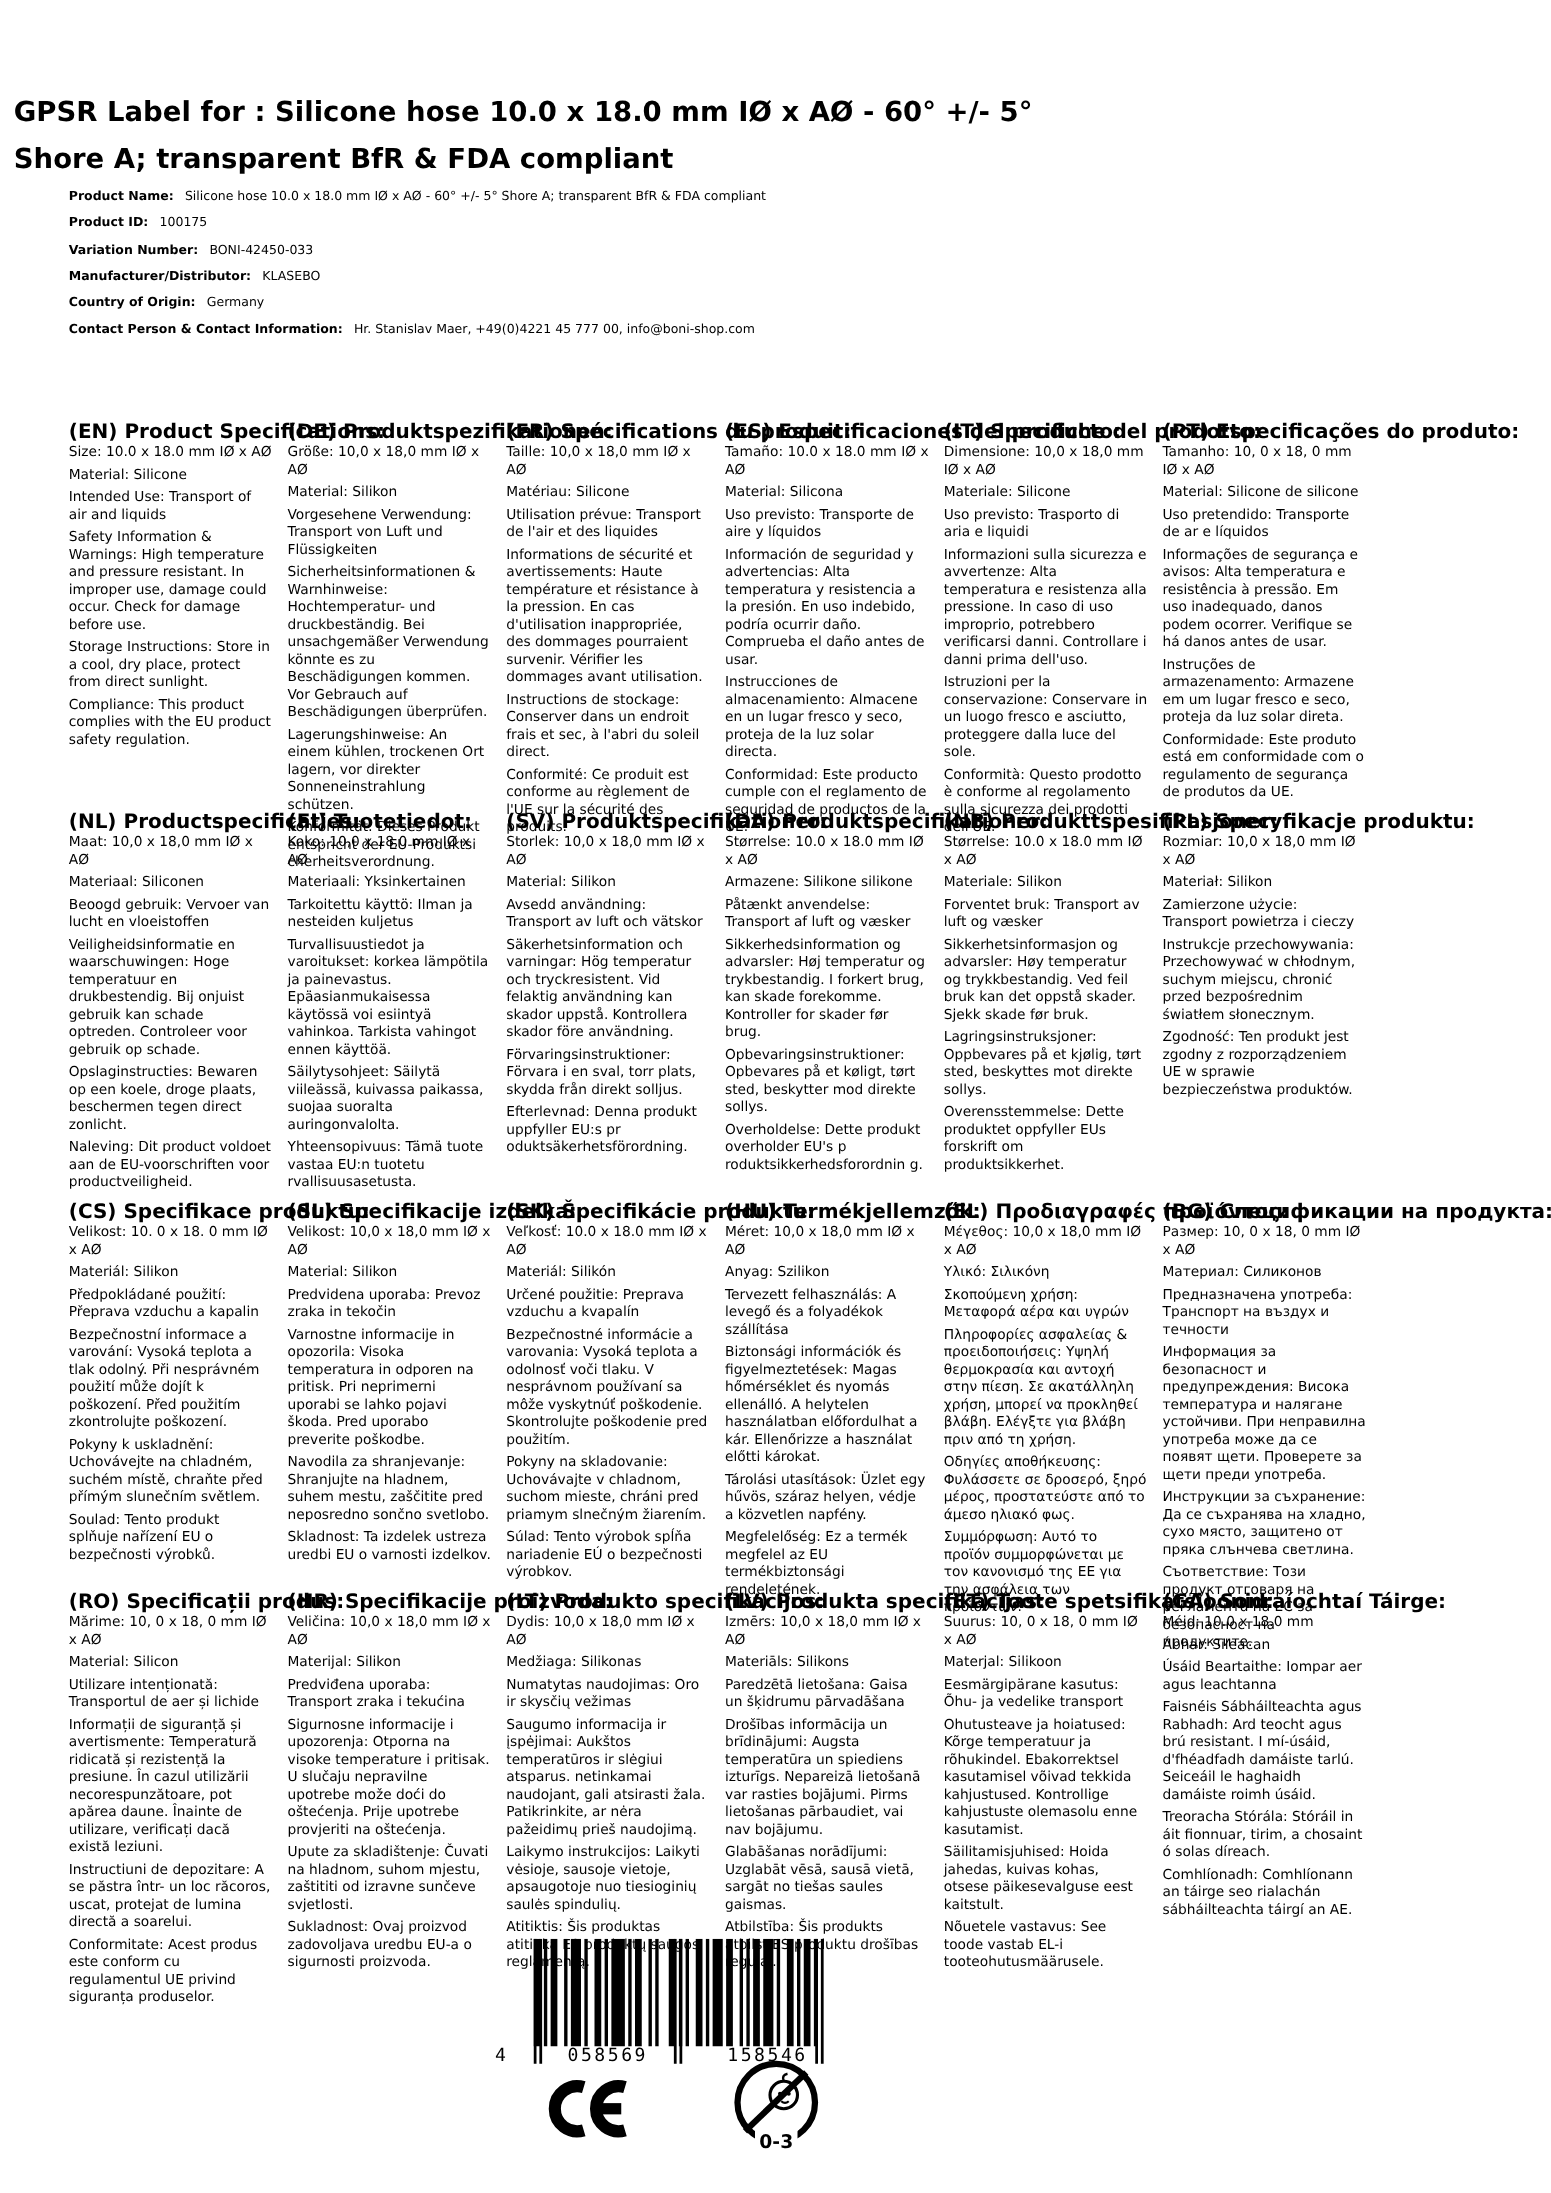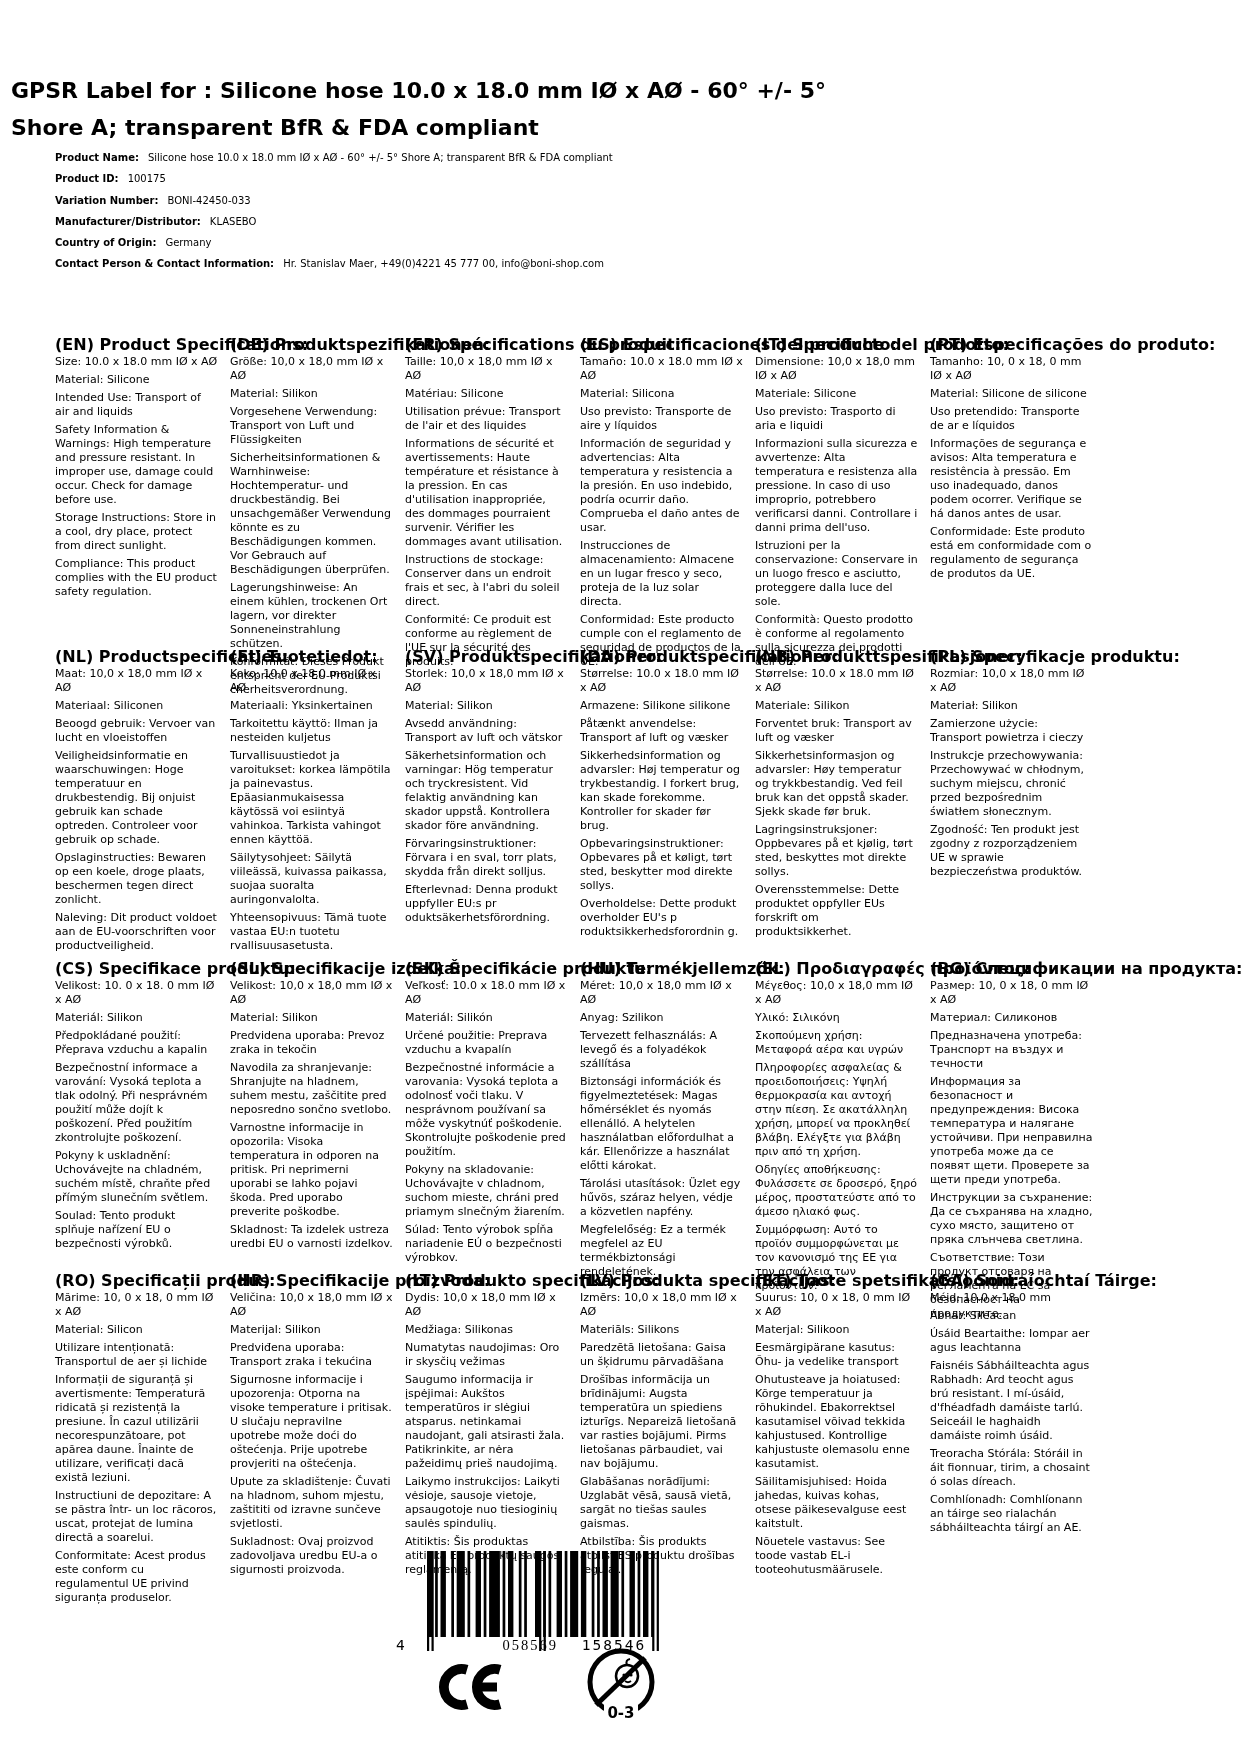--- a/index.html
+++ b/index.html
@@ -14,21 +14,21 @@
   .grid{position:absolute;left:55px;top:338px;display:grid;
         grid-template-columns:repeat(6,163px);column-gap:12px;grid-auto-rows:312px;}
   .cell{overflow:visible;}
   .sec-header{font-weight:bold;font-size:16px;line-height:13.5px;white-space:nowrap;}
   .para{font-size:11px;line-height:14px;margin-top:3px;margin-bottom:4px;}
   .barcode{position:absolute;left:390px;top:1551px;width:300px;height:110px;}
   .barcode svg{position:absolute;left:32px;top:0;}
   .bc-digit{position:absolute;top:86px;font-family:"DejaVu Sans Mono","Liberation Mono",monospace;
             font-size:14.5px;letter-spacing:2px;}
   .bc-first{left:6px;letter-spacing:0;}
-  .bc-left{left:64px;width:104px;text-align:right;font-family:Liberation Serif, serif;}
+  .bc-left{left:64px;width:104px;text-align:left;}
   .bc-right{left:172px;width:104px;text-align:center;}
   .ce-mark{position:absolute;left:437px;top:1663px;}
   .age-warning{position:absolute;left:583px;top:1646px;}
 </style>
 </head>
 <body>
 
 <div class="page">
 
   <div class="title">
@@ -113,20 +113,21 @@
           <div class="para">Conformità: Questo prodotto è conforme al regolamento sulla sicurezza dei prodotti dell'UE.</div>
         </div>
   </div>
       <div class="cell">
     <div class="sec-header">(PT) Especificações do produto:</div>
     <div class="sec-body">
           <div class="para">Tamanho: 10, 0 x 18, 0 mm IØ x AØ</div>
           <div class="para">Material: Silicone de silicone</div>
           <div class="para">Uso pretendido: Transporte de ar e líquidos</div>
           <div class="para">Informações de segurança e avisos: Alta temperatura e resistência à pressão. Em uso inadequado, danos podem ocorrer. Verifique se há danos antes de usar.</div>
+          <div class="para">Instruções de armazenamento: Armazene em um lugar fresco e seco, proteja da luz solar direta.</div>
           <div class="para">Conformidade: Este produto está em conformidade com o regulamento de segurança de produtos da UE.</div>
         </div>
   </div>
       <div class="cell">
     <div class="sec-header">(NL) Productspecificaties:</div>
     <div class="sec-body">
           <div class="para">Maat: 10,0 x 18,0 mm IØ x AØ</div>
           <div class="para">Materiaal: Siliconen</div>
           <div class="para">Beoogd gebruik: Vervoer van lucht en vloeistoffen</div>
           <div class="para">Veiligheidsinformatie en waarschuwingen: Hoge temperatuur en drukbestendig. Bij onjuist gebruik kan schade optreden. Controleer voor gebruik op schade.</div>
@@ -198,22 +199,22 @@
           <div class="para">Pokyny k uskladnění: Uchovávejte na chladném, suchém místě, chraňte před přímým slunečním světlem.</div>
           <div class="para">Soulad: Tento produkt splňuje nařízení EU o bezpečnosti výrobků.</div>
         </div>
   </div>
       <div class="cell">
     <div class="sec-header">(SL) Specifikacije izdelka:</div>
     <div class="sec-body">
           <div class="para">Velikost: 10,0 x 18,0 mm IØ x AØ</div>
           <div class="para">Material: Silikon</div>
           <div class="para">Predvidena uporaba: Prevoz zraka in tekočin</div>
+          <div class="para">Varnostne informacije in opozorila: Visoka temperatura in odporen na pritisk. Pri neprimerni uporabi se lahko pojavi škoda. Pred uporabo preverite poškodbe.</div>
           <div class="para">Navodila za shranjevanje: Shranjujte na hladnem, suhem mestu, zaščitite pred neposredno sončno svetlobo.</div>
-          <div class="para">Varnostne informacije in opozorila: Visoka temperatura in odporen na pritisk. Pri neprimerni uporabi se lahko pojavi škoda. Pred uporabo preverite poškodbe.</div>
           <div class="para">Skladnost: Ta izdelek ustreza uredbi EU o varnosti izdelkov.</div>
         </div>
   </div>
       <div class="cell">
     <div class="sec-header">(SK) Špecifikácie produktu:</div>
     <div class="sec-body">
           <div class="para">Veľkosť: 10.0 x 18.0 mm IØ x AØ</div>
           <div class="para">Materiál: Silikón</div>
           <div class="para">Určené použitie: Preprava vzduchu a kvapalín</div>
           <div class="para">Bezpečnostné informácie a varovania: Vysoká teplota a odolnosť voči tlaku. V nesprávnom používaní sa môže vyskytnúť poškodenie. Skontrolujte poškodenie pred použitím.</div>

